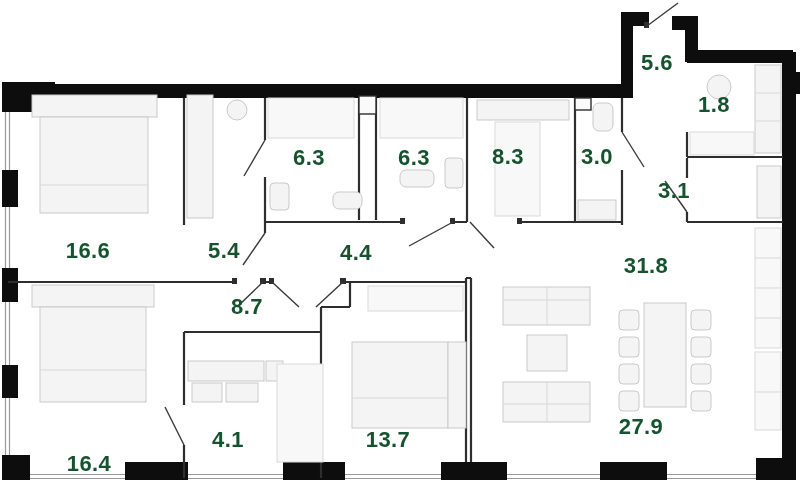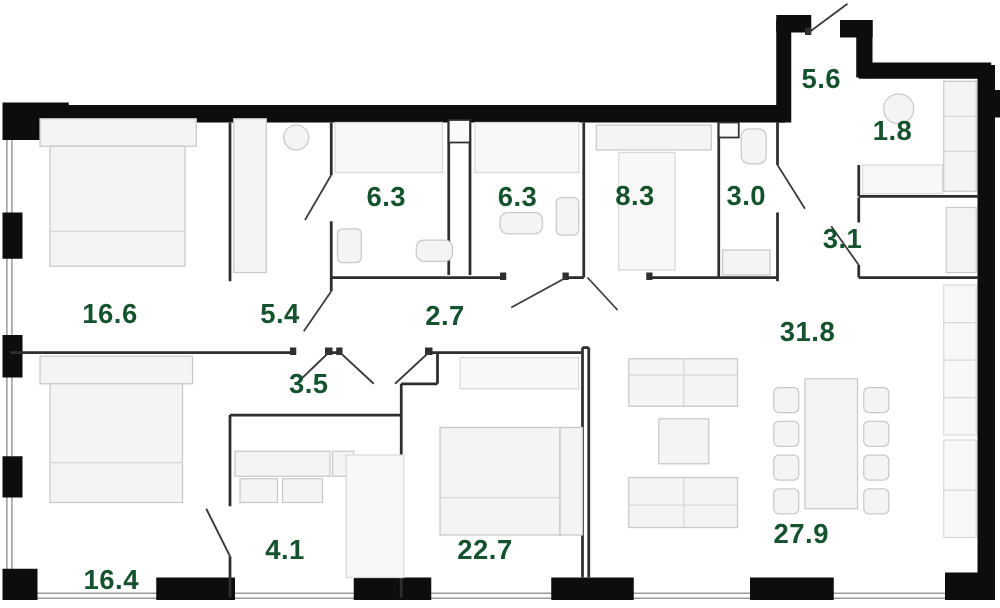--- a/index.html
+++ b/index.html
@@ -190,20 +190,20 @@
 
   <div class="room-label" style="left:88px;top:251px">16.6</div>
   <div class="room-label" style="left:224px;top:251px">5.4</div>
   <div class="room-label" style="left:309px;top:158px">6.3</div>
   <div class="room-label" style="left:414px;top:158px">6.3</div>
   <div class="room-label" style="left:508px;top:157px">8.3</div>
   <div class="room-label" style="left:597px;top:157px">3.0</div>
   <div class="room-label" style="left:657px;top:63px">5.6</div>
   <div class="room-label" style="left:714px;top:105px">1.8</div>
   <div class="room-label" style="left:674px;top:191px">3.1</div>
-  <div class="room-label" style="left:356px;top:253px">2.7</div>
+  <div class="room-label" style="left:356px;top:253px">4.4</div>
   <div class="room-label" style="left:646px;top:266px">31.8</div>
-  <div class="room-label" style="left:247px;top:307px">3.5</div>
+  <div class="room-label" style="left:247px;top:307px">8.7</div>
   <div class="room-label" style="left:89px;top:464px">16.4</div>
   <div class="room-label" style="left:228px;top:440px">4.1</div>
-  <div class="room-label" style="left:388px;top:440px">22.7</div>
+  <div class="room-label" style="left:388px;top:440px">13.7</div>
   <div class="room-label" style="left:641px;top:427px">27.9</div>
 </div>
 
 </body></html>

